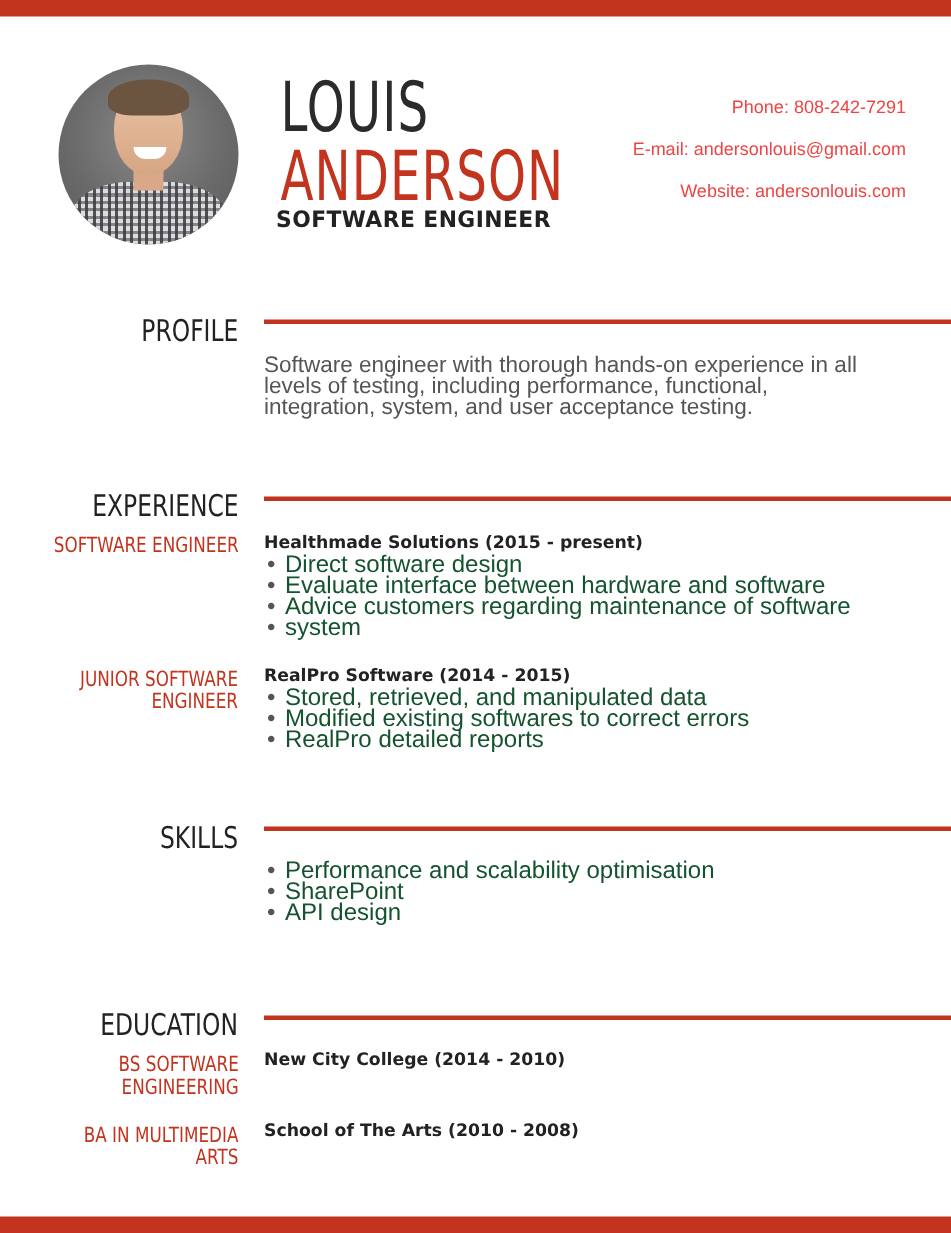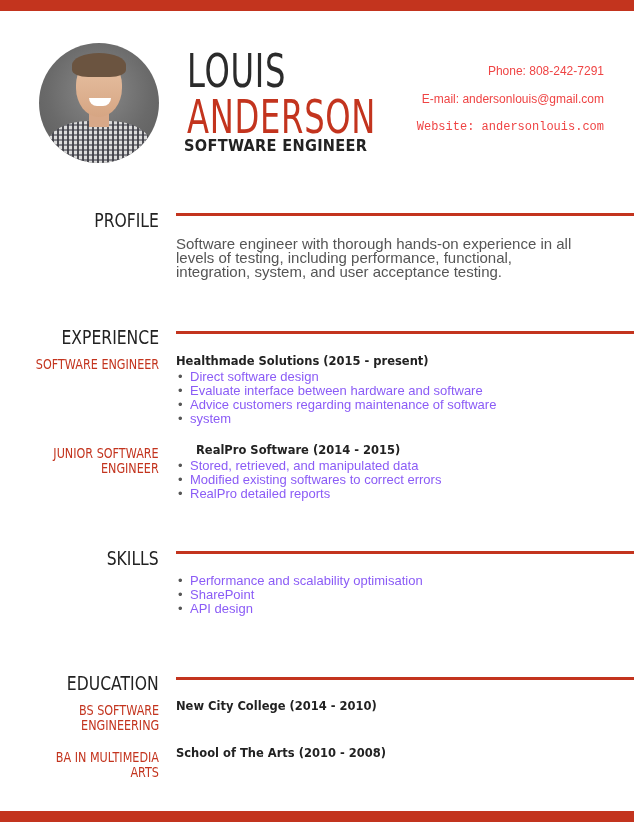--- a/index.html
+++ b/index.html
@@ -25,32 +25,32 @@
   .name-first { position: absolute; left: 187px; top: 48px; font-family: "DejaVu Sans", sans-serif; font-size: 46px;
                 font-weight: normal; color: #2b2b2b; transform: scaleX(0.70); transform-origin: left top; letter-spacing: 1px; line-height: 1; }
   .name-last { position: absolute; left: 187px; top: 94px; font-family: "DejaVu Sans", sans-serif; font-size: 46px;
                color: #c3341e; transform: scaleX(0.70); transform-origin: left top; letter-spacing: 1px; line-height: 1; }
   .job-title { position: absolute; left: 184px; top: 137px; font-family: "DejaVu Sans", sans-serif; font-weight: bold;
                font-size: 15px; color: #222; letter-spacing: 0.3px; transform: scaleX(0.97); transform-origin: left top; }
 
   .contact { position: absolute; right: 30px; font-size: 12px; color: #ef4444; text-align: right; white-space: nowrap; }
   .contact.phone { top: 64px; }
   .contact.email { top: 92px; }
-  .contact.website { top: 120px; font-family: Liberation Mono, monospace; }
+  .contact.website { top: 120px; }
 
   .section-title { position: absolute; right: 475px; font-family: "DejaVu Sans", sans-serif; font-size: 20px; color: #222;
                    transform: scaleX(0.78); transform-origin: right top; white-space: nowrap; line-height: 1; }
   .rule { position: absolute; left: 176px; width: 458px; height: 3px; background: #c3341e; }
 
   .body-text { position: absolute; left: 176px; font-size: 15px; color: #555; line-height: 14px; }
   .sub-label { position: absolute; right: 475px; font-family: "DejaVu Sans", sans-serif; font-size: 14px; color: #c3341e;
                text-align: right; transform: scaleX(0.80); transform-origin: right top; line-height: 15px; white-space: nowrap; }
   .entry-title { position: absolute; left: 176px; font-family: "DejaVu Sans", sans-serif; font-weight: bold; font-size: 11.5px; color: #222; }
 
-  ul.bullets { position: absolute; left: 176px; list-style: none; font-size: 13px; color: #8b5cf6; line-height: 14px; }
+  ul.bullets { position: absolute; left: 176px; list-style: none; font-size: 16px; color: #14532d; line-height: 14px; }
   ul.bullets li { position: relative; padding-left: 14px; }
   ul.bullets li::before { content: "•"; position: absolute; left: 2px; top: 0; color: #555; }
 </style>
 </head>
 <body>
 
 <div class="top-bar"></div>
 
 <div class="avatar" title="Portrait of smiling man in checkered shirt">
   <div class="shirt"></div>
@@ -87,21 +87,21 @@
   <li>Direct software design</li>
   <li>Evaluate interface between hardware and software</li>
   <li>Advice customers regarding maintenance of software</li>
   <li>system</li>
 </ul>
 
 <div class="sub-label" style="top:446px;">
   <div>JUNIOR SOFTWARE</div>
   <div>ENGINEER</div>
 </div>
-<div class="entry-title" style="top:443px;margin-left:20px;">RealPro Software (2014 - 2015)</div>
+<div class="entry-title" style="top:443px;">RealPro Software (2014 - 2015)</div>
 <ul class="bullets" style="top:459px;">
   <li>Stored, retrieved, and manipulated data</li>
   <li>Modified existing softwares to correct errors</li>
   <li>RealPro detailed reports</li>
 </ul>
 
 <div class="section-title" style="top:548px;">SKILLS</div>
 <div class="rule" style="top:551px;"></div>
 <ul class="bullets" style="top:574px;">
   <li>Performance and scalability optimisation</li>

